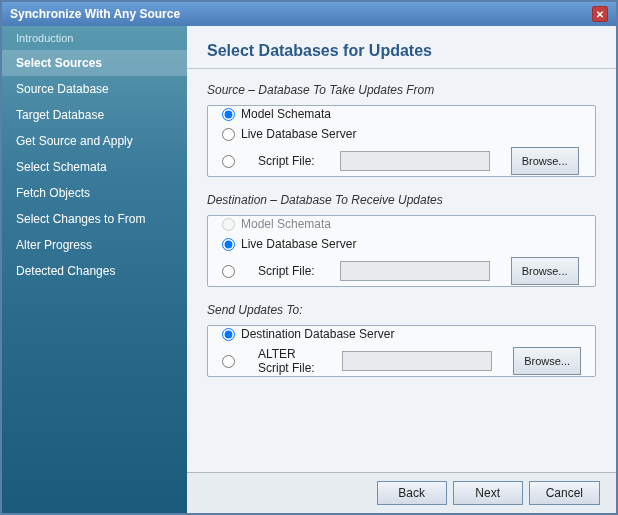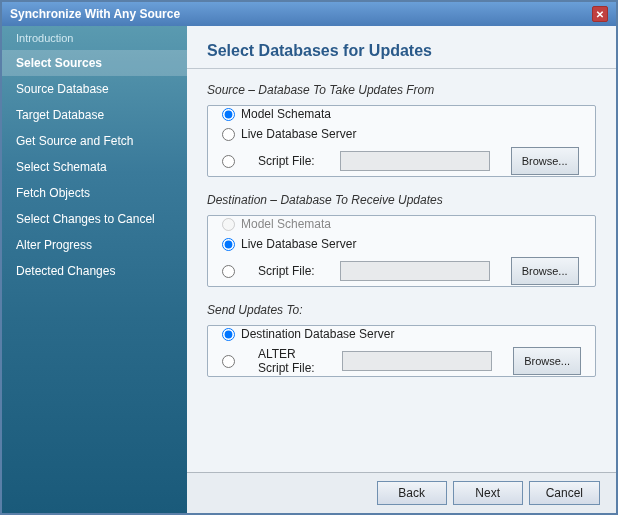--- a/index.html
+++ b/index.html
@@ -186,30 +186,30 @@
       <div class="sidebar-item active">
         <span>Select Sources</span>
       </div>
       <div class="sidebar-item">
         <span>Source Database</span>
       </div>
       <div class="sidebar-item">
         <span>Target Database</span>
       </div>
       <div class="sidebar-item">
-        <span>Get Source and Fetch</span>
+        <span>Get Source and Apply</span>
       </div>
       <div class="sidebar-item">
         <span>Select Schemata</span>
       </div>
       <div class="sidebar-item">
         <span>Fetch Objects</span>
       </div>
       <div class="sidebar-item">
-        <span>Select Changes to Cancel</span>
+        <span>Select Changes to From</span>
       </div>
       <div class="sidebar-item">
         <span>Alter Progress</span>
       </div>
       <div class="sidebar-item">
         <span>Detected Changes</span>
       </div>
     </div>
 
     <div class="main">

